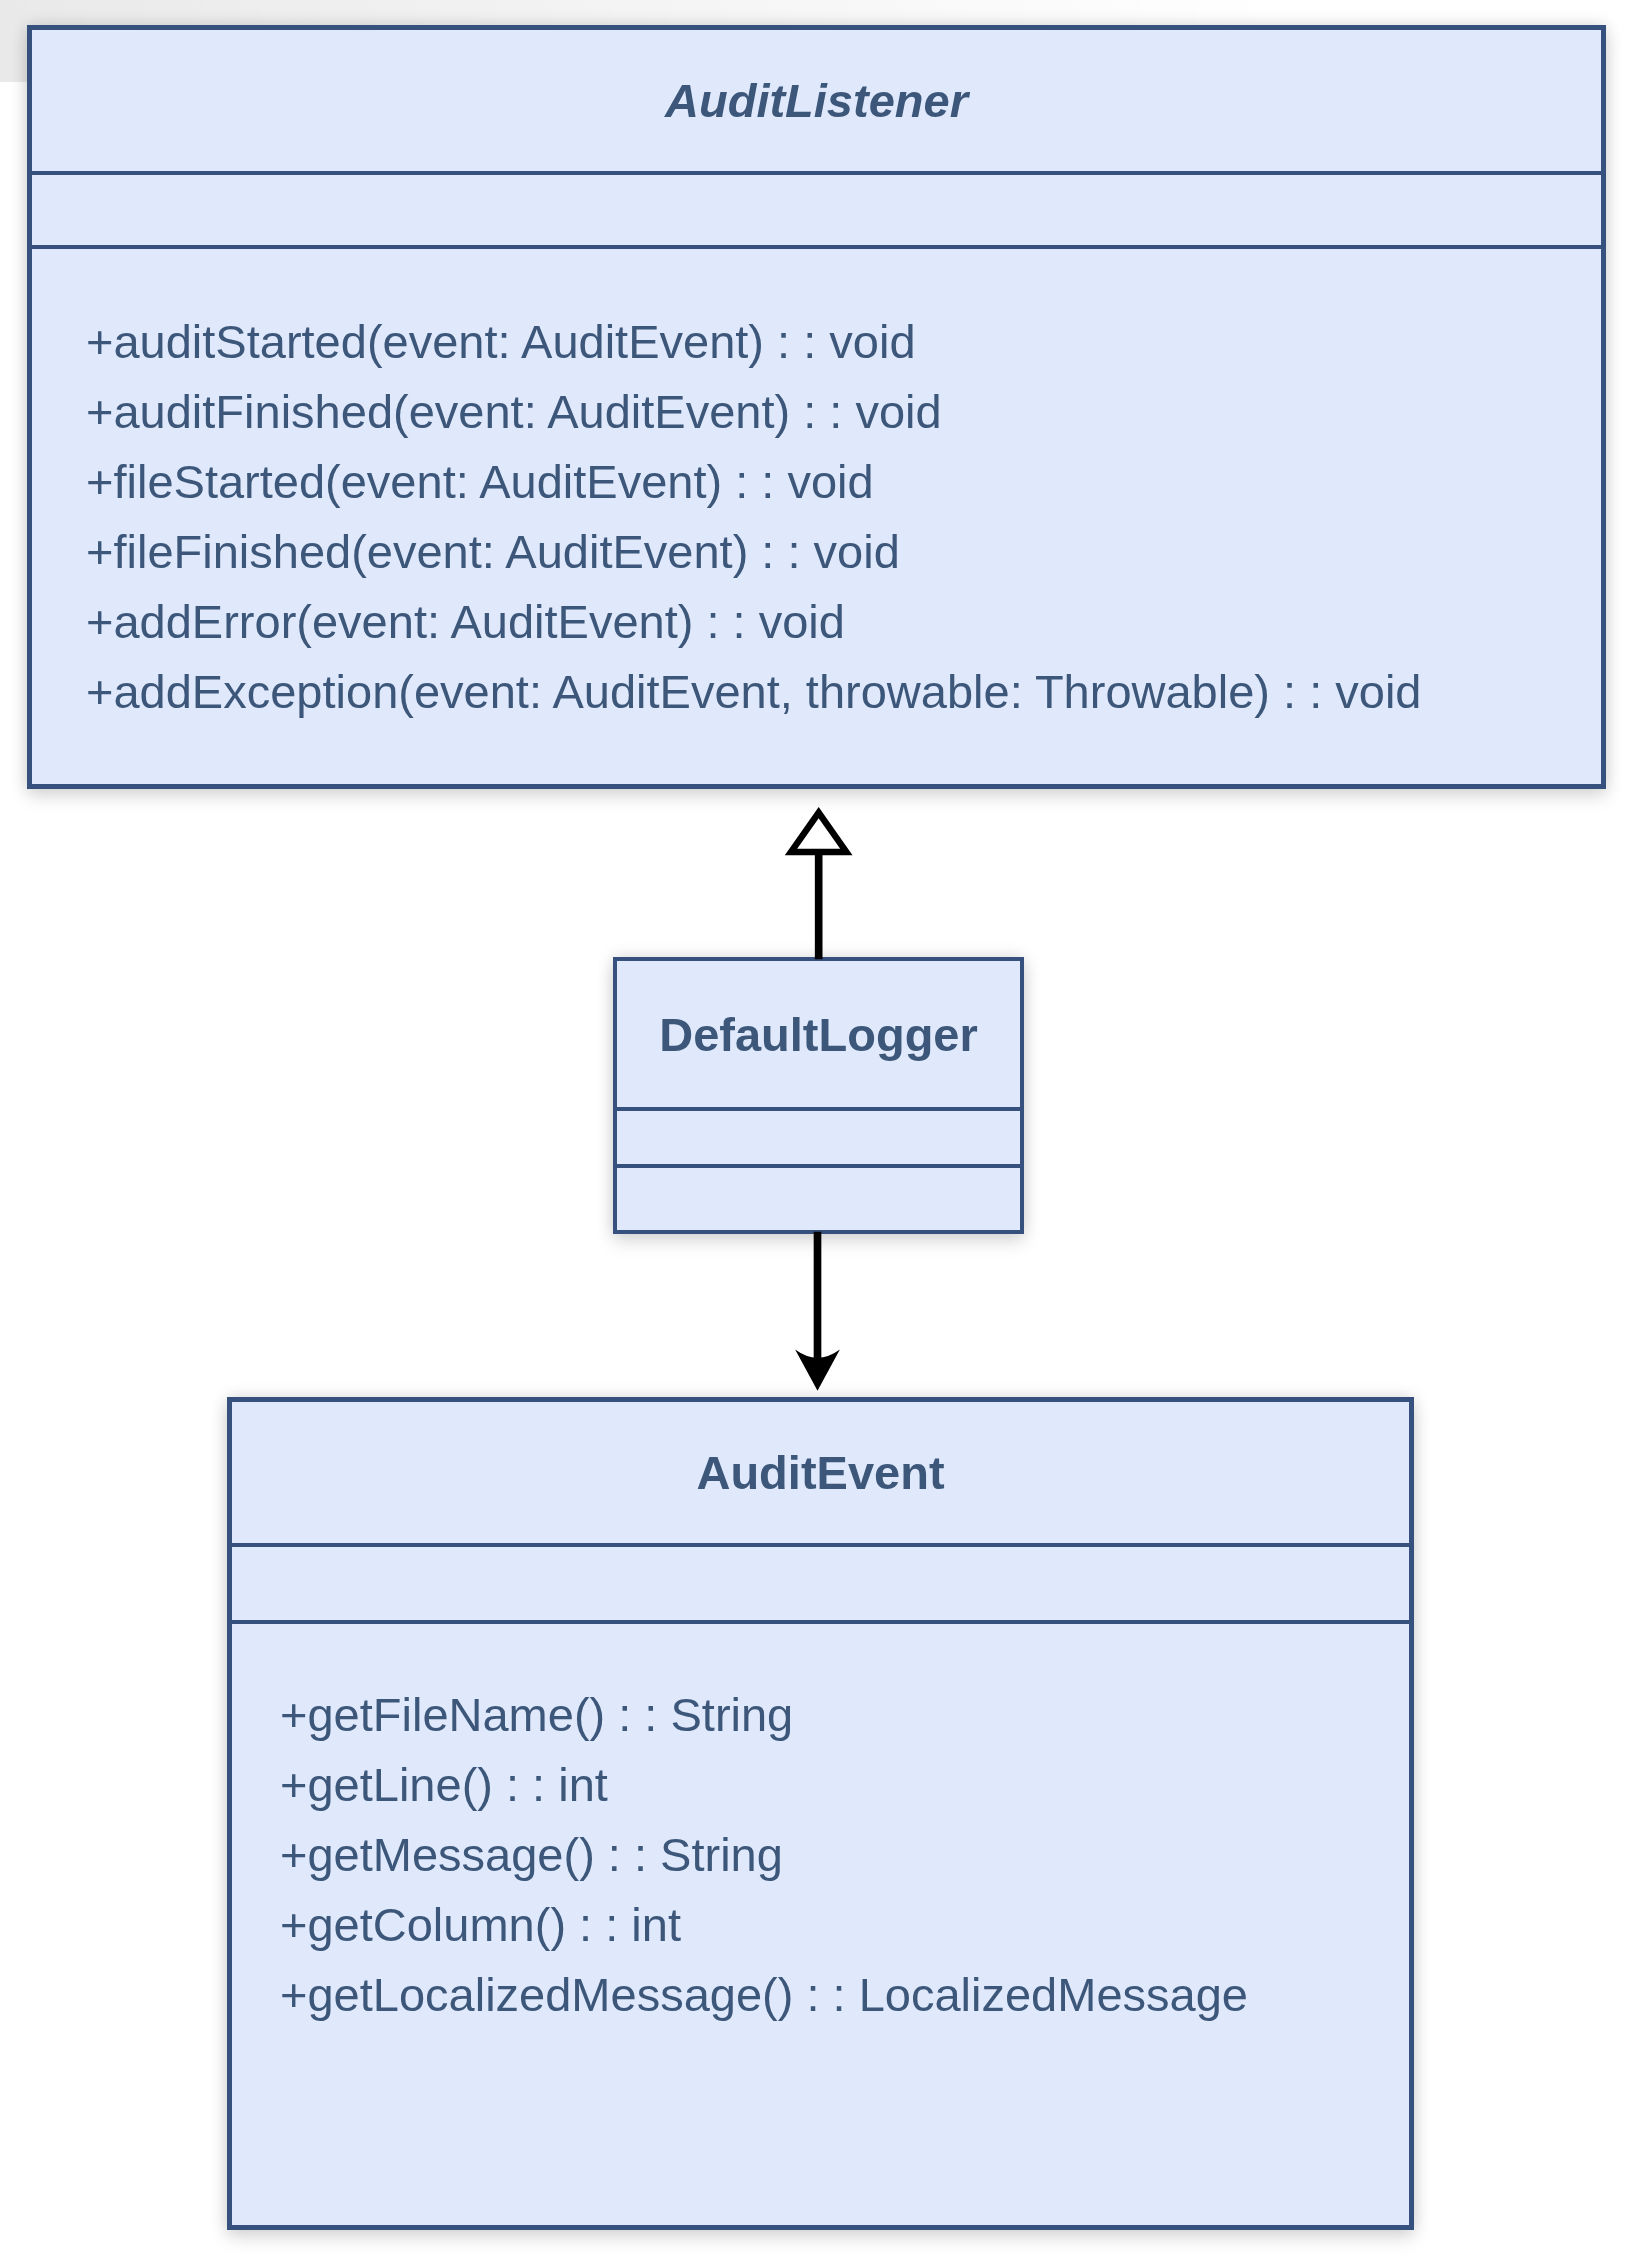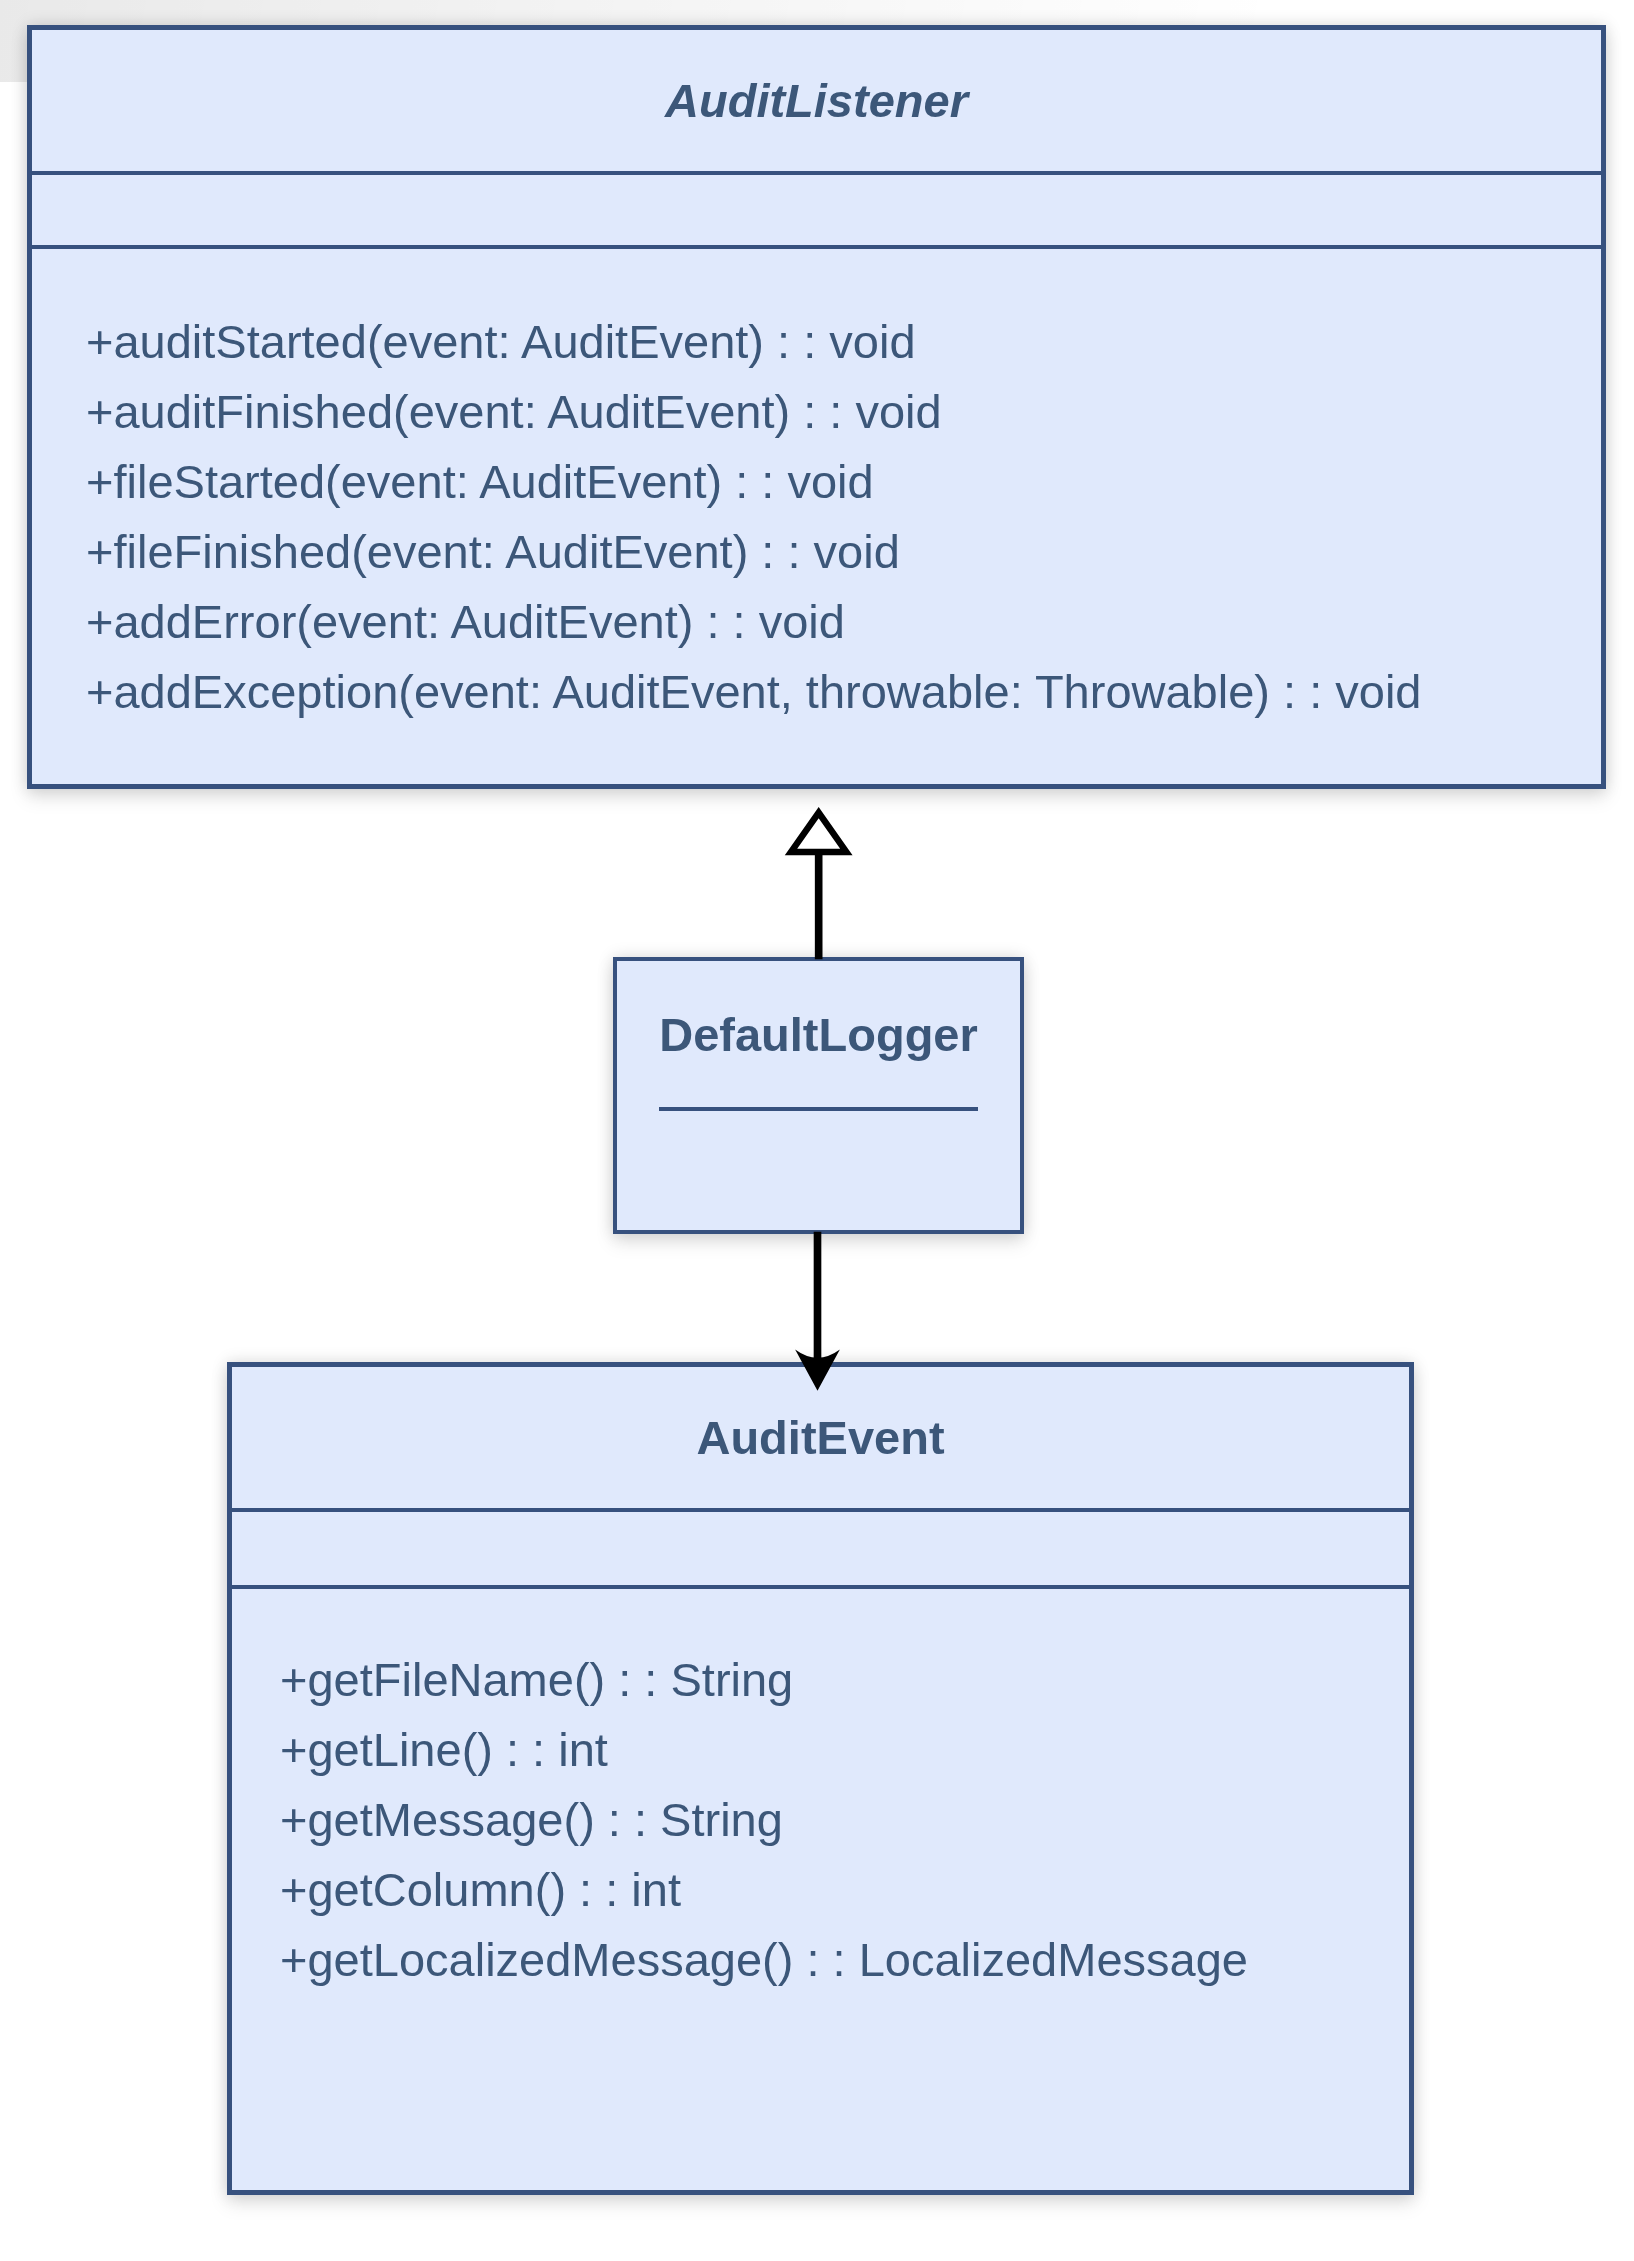--- a/index.html
+++ b/index.html
@@ -39,27 +39,27 @@
     overflow:hidden;
   }
   ul.methods li{white-space:nowrap;}
 
   
   #box-auditlistener{left:27px;top:25px;width:1579px;height:764px;}
   #box-auditlistener .title{height:145px;font-style:italic;}
   #box-auditlistener .attrs{height:74px;}
 
   
-  #box-defaultlogger{left:613px;top:957px;width:411px;height:277px;border-width:4.1px;align-items:center;}
+  #box-defaultlogger{left:613px;top:957px;width:411px;height:277px;border-width:4.1px;}
   #box-defaultlogger .title{height:150px;border-bottom-width:4.1px;}
   #box-defaultlogger .attrs{height:57px;border-bottom-width:4.1px;}
   #box-defaultlogger ul.methods{padding:0;}
 
   
-  #box-auditevent{left:227px;top:1362px;width:1187px;height:833px;}
+  #box-auditevent{left:227px;top:1397px;width:1187px;height:833px;}
   #box-auditevent .title{height:145px;}
   #box-auditevent .attrs{height:77px;}
   #box-auditevent ul.methods{padding:44px 11.8px 0 36px;}
 
   svg.connectors{position:absolute;left:0;top:0;pointer-events:none;}
 </style>
 </head>
 <body>
 
 <div class="page">

